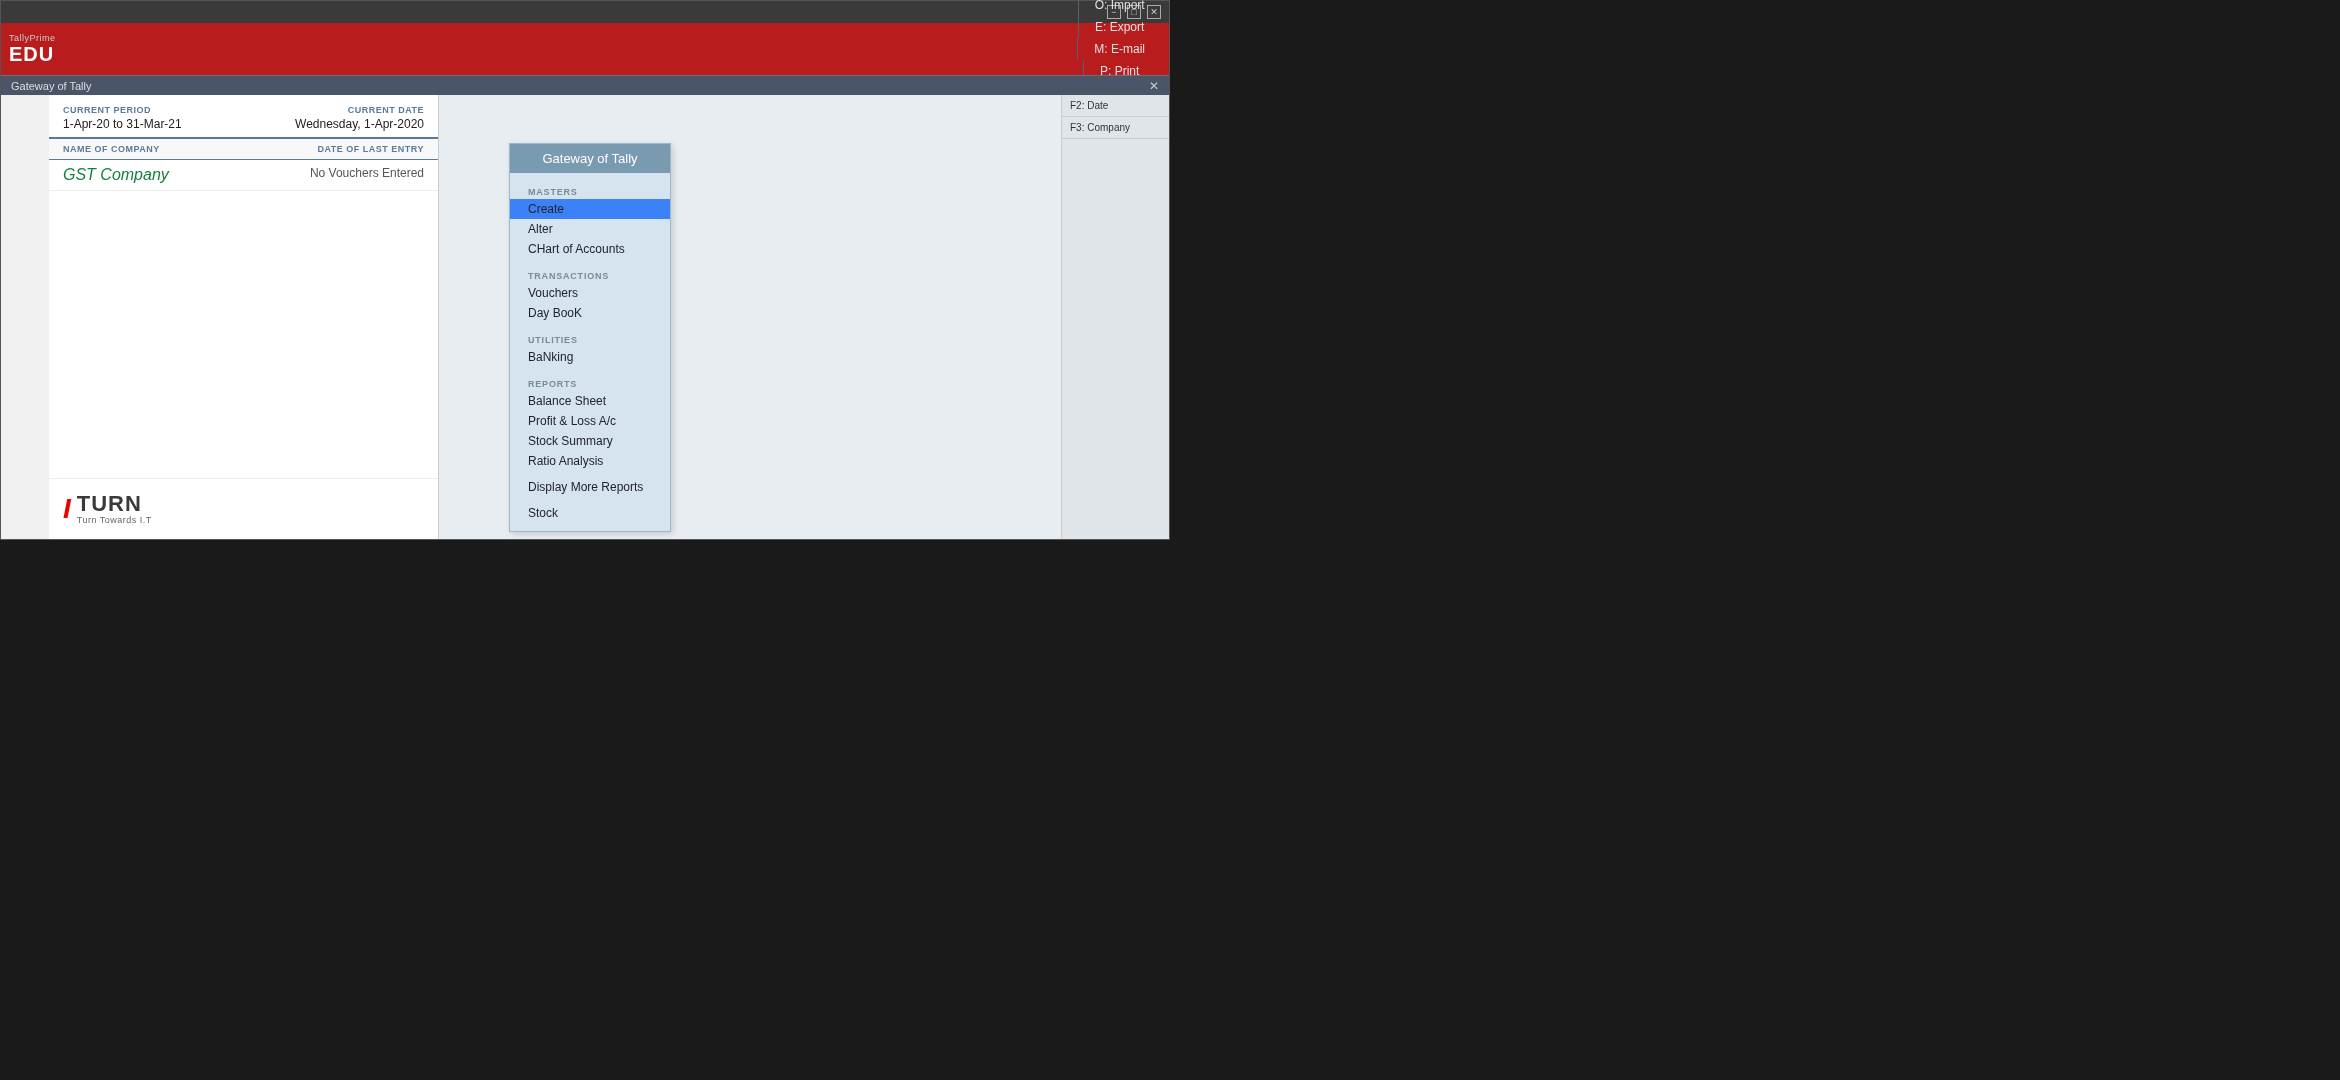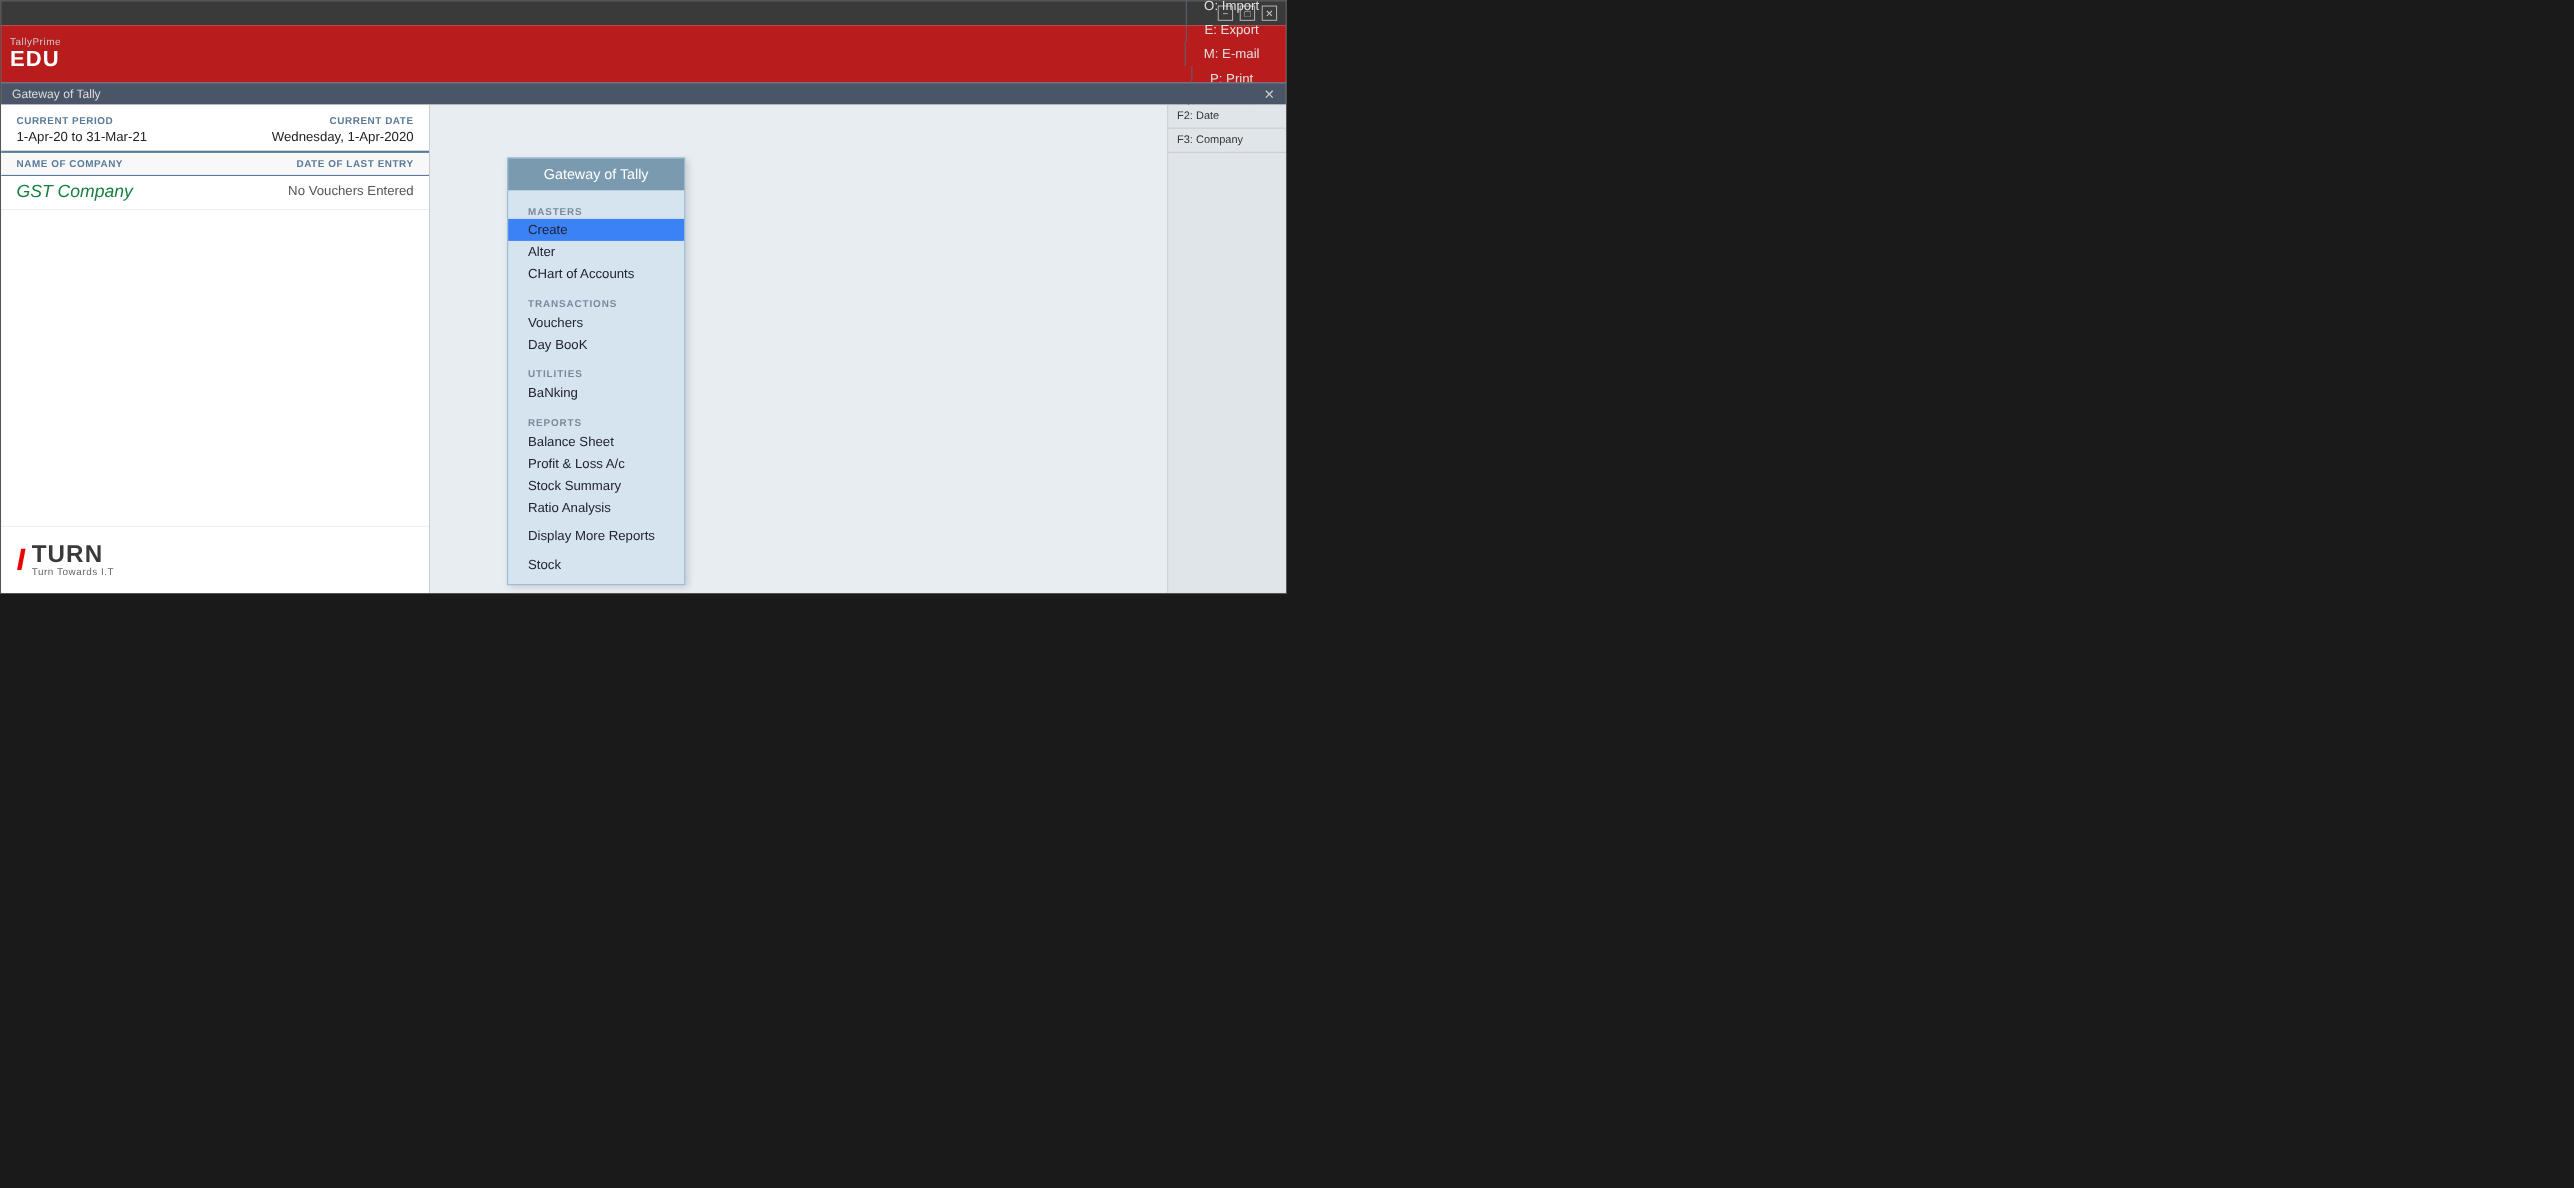--- a/index.html
+++ b/index.html
@@ -162,20 +162,21 @@
     }
 
     
     .left-panel {
       width: 390px;
       background: #fff;
       border-right: 1px solid #ccc;
       display: flex;
       flex-direction: column;
       flex-shrink: 0;
+      margin-left: 48px;
     }
 
     .period-section {
       display: flex;
       justify-content: space-between;
       padding: 10px 14px 6px 14px;
       border-bottom: 2px solid #5a7a9a;
     }
 
     .period-block {

